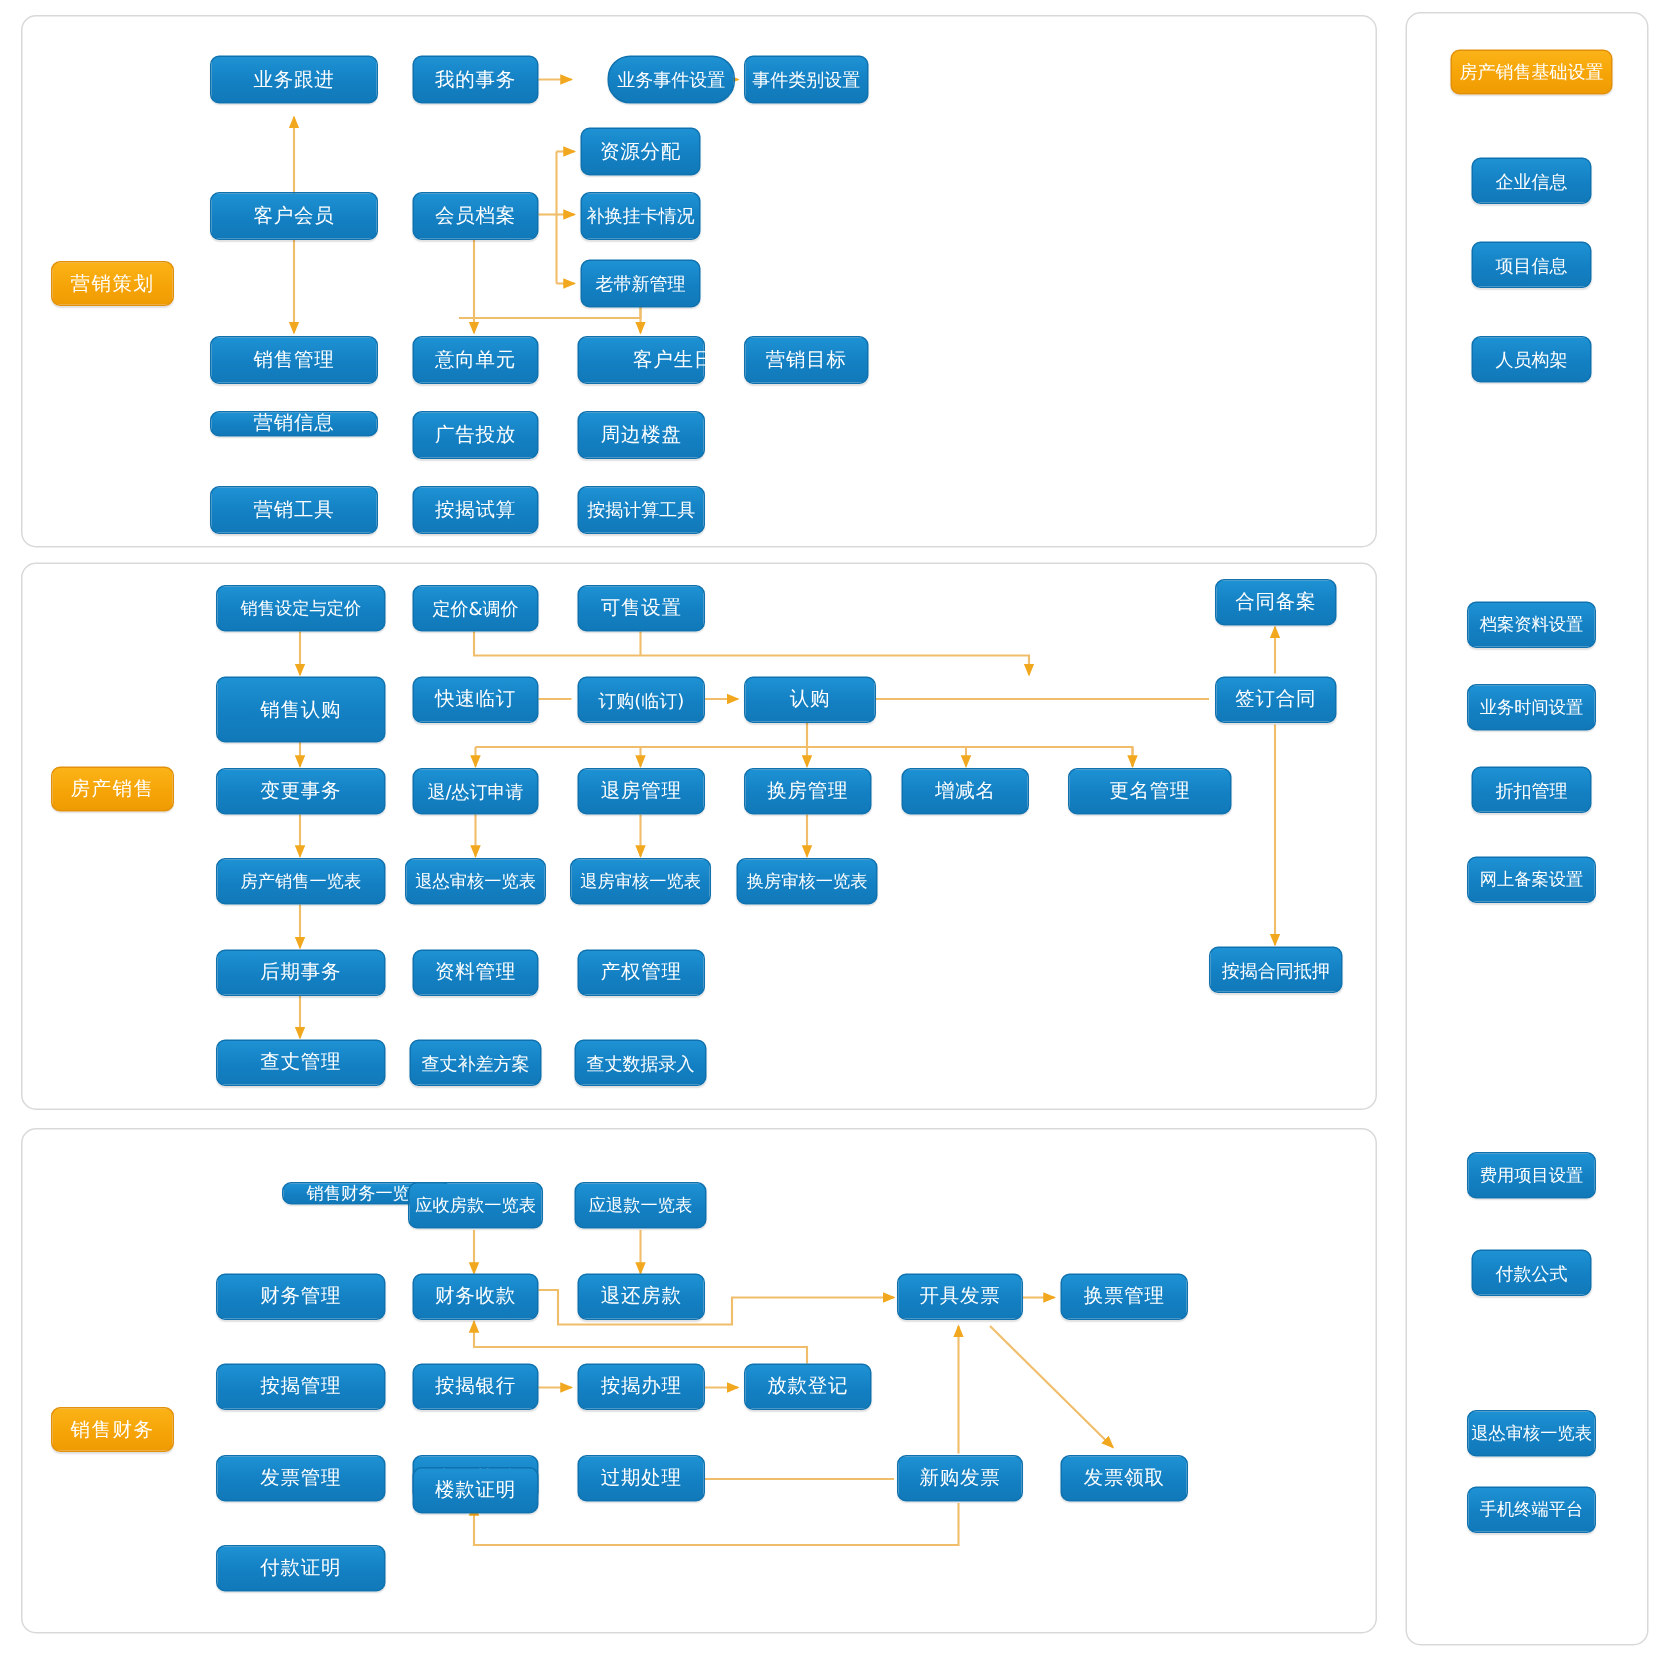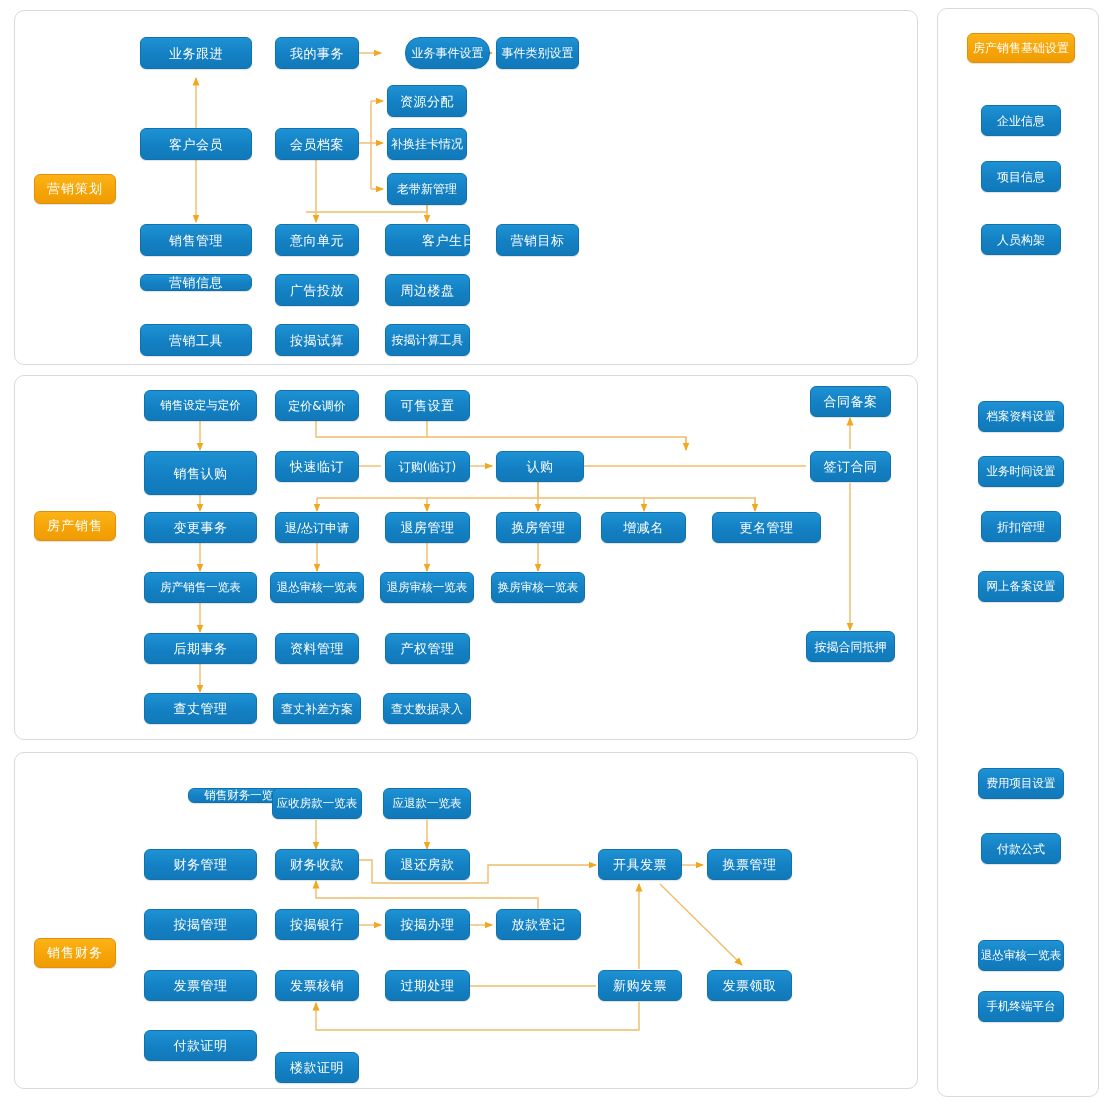--- a/index.html
+++ b/index.html
@@ -235,21 +235,21 @@
   <div class="node" style="left:385px; top:909px; width:85px;  height:31px;">按揭办理</div>
   <div class="node" style="left:496px; top:909px; width:85px;  height:31px;">放款登记</div>
 
   <div class="node" style="left:144px; top:970px; width:113px; height:31px;">发票管理</div>
   <div class="node" style="left:275px; top:970px; width:84px;  height:31px;">发票核销</div>
   <div class="node" style="left:385px; top:970px; width:85px;  height:31px;">过期处理</div>
   <div class="node" style="left:598px; top:970px; width:84px;  height:31px;">新购发票</div>
   <div class="node" style="left:707px; top:970px; width:85px;  height:31px;">发票领取</div>
 
   <div class="node" style="left:144px; top:1030px; width:113px; height:31px;">付款证明</div>
-  <div class="node" style="left:275px; top:1052px; width:84px;  height:31px;">楼款证明</div>
+  <div class="node" style="left:275px; top:978px; width:84px;  height:31px;">楼款证明</div>
 
   <div class="tag sm" style="left:967px; top:33px; width:108px; height:30px;">房产销售基础设置</div>
 
   <div class="node sm" style="left:981px; top:105px; width:80px; height:31px;">企业信息</div>
   <div class="node sm" style="left:981px; top:161px; width:80px; height:31px;">项目信息</div>
   <div class="node sm" style="left:981px; top:224px; width:80px; height:31px;">人员构架</div>
 
   <div class="node xs" style="left:978px; top:401px; width:86px; height:31px;">档案资料设置</div>
   <div class="node xs" style="left:978px; top:456px; width:86px; height:31px;">业务时间设置</div>
   <div class="node sm" style="left:981px; top:511px; width:80px; height:31px;">折扣管理</div>

